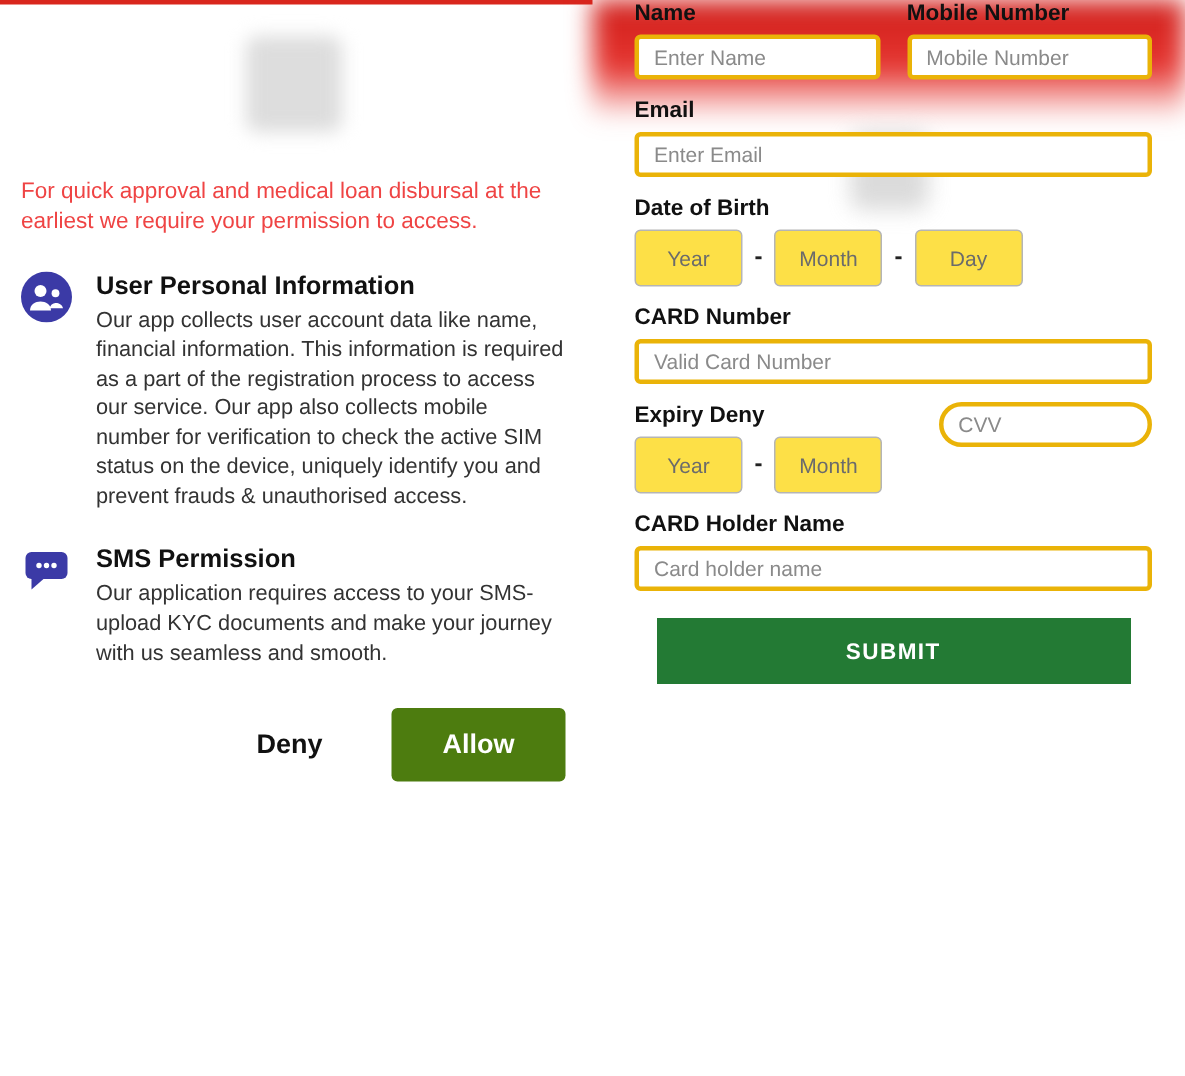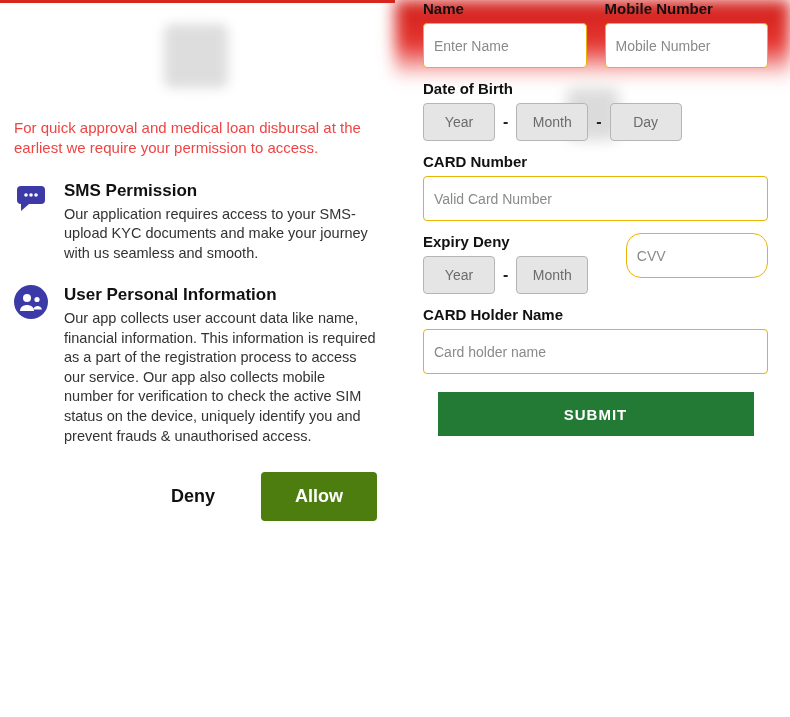--- a/index.html
+++ b/index.html
@@ -22,69 +22,69 @@
   .deny { font-size: 18px; font-weight: 700; background: none; border: none; cursor: pointer; padding: 14px 12px; color: #111; }
   .allow { font-size: 18px; font-weight: 700; background: #4d7c0f; color: #fff; border: none; cursor: pointer; padding: 14px 34px; border-radius: 4px; }
 
   
   .right-topblur { position: absolute; top: 0; left: 0; right: 0; height: 80px; background: linear-gradient(180deg, #d01e1a 0%, #e53530 55%, rgba(255,255,255,0) 100%); filter: blur(8px); }
   .right-logo { position: absolute; top: 88px; left: 50%; transform: translateX(-50%); width: 52px; height: 52px; background: #ccc; border-radius: 8px; filter: blur(7px); opacity: .7; }
   .form { position: relative; }
   .row { display: flex; gap: 18px; }
   .field { flex: 1; margin-bottom: 12px; }
   .label { font-size: 15px; font-weight: 700; margin-bottom: 6px; display: block; color: #111; }
-  .input { width: 100%; height: 45px; border: 1px solid #eab308; border-radius: 4px; padding: 0 10px; font-size: 14px; color: #333; background: #fff; }
+  .input { width: 100%; height: 30px; border: 3px solid #eab308; border-radius: 4px; padding: 0 10px; font-size: 14px; color: #333; background: #fff; }
   .input::placeholder { color: #8a8a8a; }
   .dob-group { display: flex; align-items: center; gap: 8px; }
-  .dob-sel { width: 72px; height: 38px; border: 1px solid #b5b5b5; border-radius: 4px; background: #e5e5e5; text-align: center; font-size: 14px; color: #6b6b6b; display: flex; align-items: center; justify-content: center; cursor: pointer; }
+  .dob-sel { width: 72px; height: 38px; border: 1px solid #b5b5b5; border-radius: 4px; background: #fde047; text-align: center; font-size: 14px; color: #6b6b6b; display: flex; align-items: center; justify-content: center; cursor: pointer; }
   .dash { font-weight: 700; color: #222; }
   .exp-group { display: flex; align-items: center; gap: 8px; }
   .cvv-input { width: 100%; border-radius: 15px; }
   .submit { display: block; width: 316px; height: 44px; margin: 18px auto 0 auto; background: #237a34; color: #fff; border: none; font-size: 15px; font-weight: 600; letter-spacing: 1px; cursor: pointer; }
 </style>
 </head>
 <body>
 
 <div class="root">
 
   <div class="left">
     <div class="left-topbar"></div>
     <div class="left-logo"></div>
 
     <p class="intro">For quick approval and medical loan disbursal at the earliest we require your permission to access.</p>
 
     <div class="section">
       <div class="icon-slot">
+        <svg class="user-icon-svg" width="34" height="34" viewBox="0 0 34 34">
+          <circle cx="17" cy="17" r="17" fill="#3b3aa6"></circle>
+          <circle cx="13" cy="13" r="4" fill="#fff"></circle>
+          <path d="M6 26c0-4 3.5-6 7-6s7 2 7 6" fill="#fff"></path>
+          <circle cx="23" cy="14.5" r="2.6" fill="#fff"></circle>
+          <path d="M19 24.5c1-3 3-3.5 4.5-3.5s4 1 4.5 3.5" fill="#fff"></path>
+        </svg>
+      </div>
+      <div>
+        <div class="perm-title">User Personal Information</div>
+        <div class="perm-body">Our app collects user account data like name, financial information. This information is required as a part of the registration process to access our service. Our app also collects mobile number for verification to check the active SIM status on the device, uniquely identify you and prevent frauds &amp; unauthorised access.</div>
+      </div>
+    </div>
+
+    <div class="section">
+      <div class="icon-slot">
         <svg class="sms-icon-svg" width="34" height="34" viewBox="0 0 34 34">
           <rect x="3" y="5" width="28" height="18" rx="4" fill="#3b3aa6"></rect>
           <path d="M7 23 L7 30 L15 23 Z" fill="#3b3aa6"></path>
           <circle cx="12" cy="14" r="1.8" fill="#fff"></circle>
           <circle cx="17" cy="14" r="1.8" fill="#fff"></circle>
           <circle cx="22" cy="14" r="1.8" fill="#fff"></circle>
         </svg>
       </div>
       <div>
         <div class="perm-title">SMS Permission</div>
         <div class="perm-body">Our application requires access to your SMS-upload KYC documents and make your journey with us seamless and smooth.</div>
-      </div>
-    </div>
-
-    <div class="section">
-      <div class="icon-slot">
-        <svg class="user-icon-svg" width="34" height="34" viewBox="0 0 34 34">
-          <circle cx="17" cy="17" r="17" fill="#3b3aa6"></circle>
-          <circle cx="13" cy="13" r="4" fill="#fff"></circle>
-          <path d="M6 26c0-4 3.5-6 7-6s7 2 7 6" fill="#fff"></path>
-          <circle cx="23" cy="14.5" r="2.6" fill="#fff"></circle>
-          <path d="M19 24.5c1-3 3-3.5 4.5-3.5s4 1 4.5 3.5" fill="#fff"></path>
-        </svg>
-      </div>
-      <div>
-        <div class="perm-title">User Personal Information</div>
-        <div class="perm-body">Our app collects user account data like name, financial information. This information is required as a part of the registration process to access our service. Our app also collects mobile number for verification to check the active SIM status on the device, uniquely identify you and prevent frauds &amp; unauthorised access.</div>
       </div>
     </div>
 
     <div class="btns">
       <button class="deny">Deny</button>
       <button class="allow">Allow</button>
     </div>
   </div>
 
   <div class="right">
@@ -97,20 +97,24 @@
         <div class="field">
           <label class="label">Name</label>
           <input class="input" placeholder="Enter Name" style="">
         </div>
         <div class="field">
           <label class="label">Mobile Number</label>
           <input class="input" placeholder="Mobile Number" style="">
         </div>
       </div>
 
+      <div class="field">
+        <label class="label">Email</label>
+        <input class="input" placeholder="Enter Email" style="">
+      </div>
 
       <div class="field">
         <label class="label">Date of Birth</label>
         <div class="dob-group">
           <div class="dob-sel">Year</div>
           <span class="dash">-</span>
           <div class="dob-sel">Month</div>
           <span class="dash">-</span>
           <div class="dob-sel">Day</div>
         </div>

